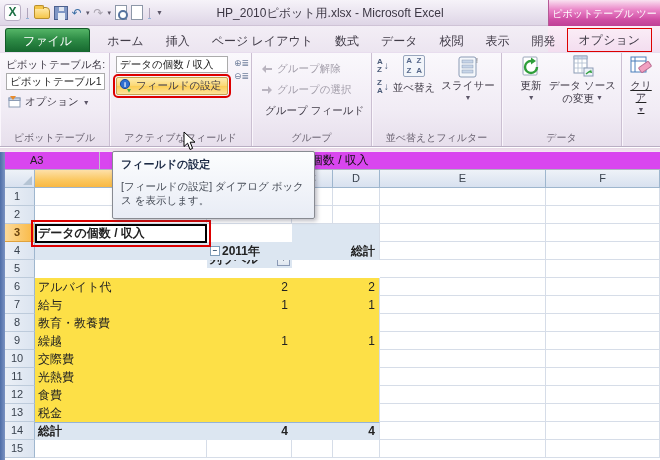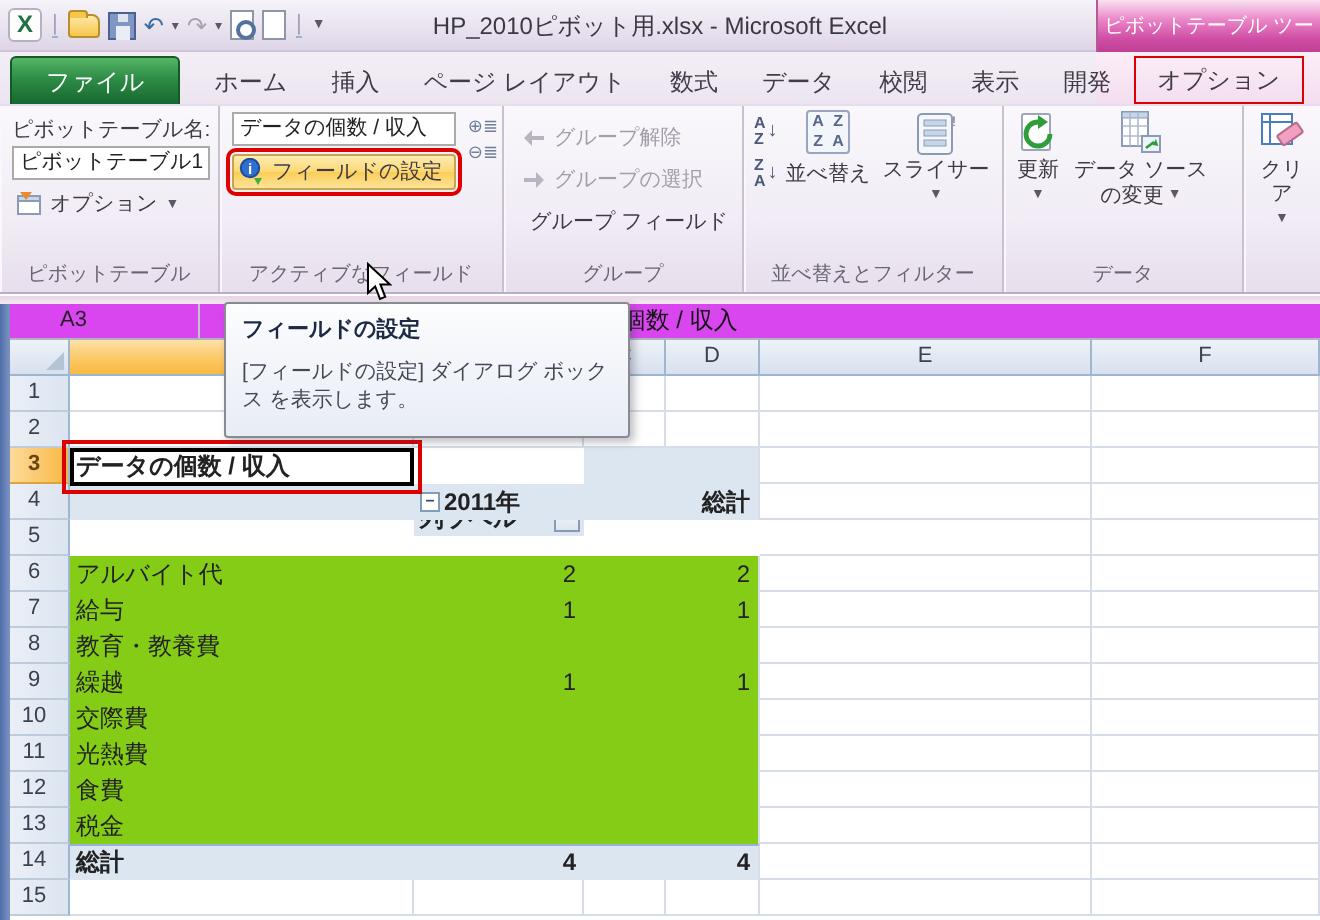--- a/index.html
+++ b/index.html
@@ -104,21 +104,21 @@
   .chd.sel { background:linear-gradient(180deg,#fde0a9,#fbc75f 60%,#f9b843); color:#6a4410;
     border-right:1px solid #e0a23c; font-weight:bold; }
   .grid { position:absolute; left:0; top:18px; width:660px; }
   .grow { display:flex; height:18px; }
   .rhd { width:35px; background:linear-gradient(90deg,#eef2f8,#dbe4f0); border-right:1px solid #9eb6ce;
     border-bottom:1px solid #bdcbdb; font-size:11px; color:#39424e; text-align:center; line-height:17px; }
   .rhd.sel { background:linear-gradient(90deg,#fde0a9,#f9b843); color:#6a4410; font-weight:bold;
     border-bottom:1px solid #e0a23c; }
   .gc { border-right:1px solid #d6dde8; border-bottom:1px solid #d6dde8; height:18px;
     font-size:12px; line-height:17px; }
-  .pv { height:18px; background:#84cc16; font-size:12px; line-height:17px; }
+  .pv { height:18px; background:#fde047; font-size:12px; line-height:17px; }
   .pv.edge { border-right:1px solid #d6dde8; }
   .pvh { background:#dce6f1; }
   .pvt { background:#dce6f1; border-top:1px solid #95b3d7; }
   .sep { border-bottom:1px solid #95b3d7 !important;margin-top:48px; }
   .cellin { display:flex; align-items:center; height:100%; padding:0 2px 0 3px; overflow:hidden; white-space:nowrap; }
   .cellin.num { justify-content:flex-end; padding-right:4px; }
   .b { font-weight:bold; }
   .ddbtn { margin-left:auto; width:13px; height:13px; background:linear-gradient(#f6f8fb,#dfe6ef);
     border:1px solid #8a99b5; font-size:6px; line-height:11px; text-align:center; color:#44506a; flex:none; }
   .clpse { width:10px; height:10px; border:1px solid #7f9db9; background:#fff; font-size:8px; line-height:8px;
@@ -276,21 +276,21 @@
           <text x="20" y="8" font-size="7" fill="#666">!</text>
         </svg>
         <span>スライサー</span>
         <span class="dd">▼</span>
       </div>
     </div>
     <div class="rg-label">並べ替えとフィルター</div>
   </div>
 
   <div class="rgroup" style="width:120px">
-    <div style="display:flex; flex:1; padding:0 2px; justify-content:flex-start;">
+    <div style="display:flex; flex:1; padding:0 2px; justify-content:flex-end;">
       <div class="bigbtn">
         <svg width="24" height="24" viewBox="0 0 24 24">
           <rect x="4" y="2" width="14" height="18" rx="1" fill="#fff" stroke="#9aa7ba"></rect>
           <path d="M12 6 a6 6 0 1 0 6 6" fill="none" stroke="#2e9e3a" stroke-width="2.4"></path>
           <path d="M12 2.5 L17 6 L12 9.5 Z" fill="#2e9e3a"></path>
         </svg>
         <span>更新</span>
         <span class="dd">▼</span>
       </div>
       <div class="bigbtn">
@@ -306,21 +306,21 @@
         <span style="display:flex;align-items:center;gap:2px">
           <span>の変更</span>
           <span class="dd">▼</span>
         </span>
       </div>
     </div>
     <div class="rg-label">データ</div>
   </div>
 
   <div class="rgroup" style="width:38px; border-right:none">
-    <div style="display:flex; flex:1; padding:0 2px;">
+    <div style="display:flex; flex:1; padding:0 2px;text-decoration:underline;">
       <div class="bigbtn">
         <svg width="24" height="24" viewBox="0 0 24 24">
           <rect x="2" y="2" width="15" height="15" fill="#fff" stroke="#4a7ebb"></rect>
           <path d="M2 6 h15 M6 2 v15" stroke="#4a7ebb" stroke-width="1"></path>
           <rect x="10" y="9" width="12" height="6" rx="1" transform="rotate(-35 16 12)" fill="#f2a0c0" stroke="#b86a90"></rect>
         </svg>
         <span>クリア</span>
         <span class="dd">▼</span>
       </div>
     </div>

